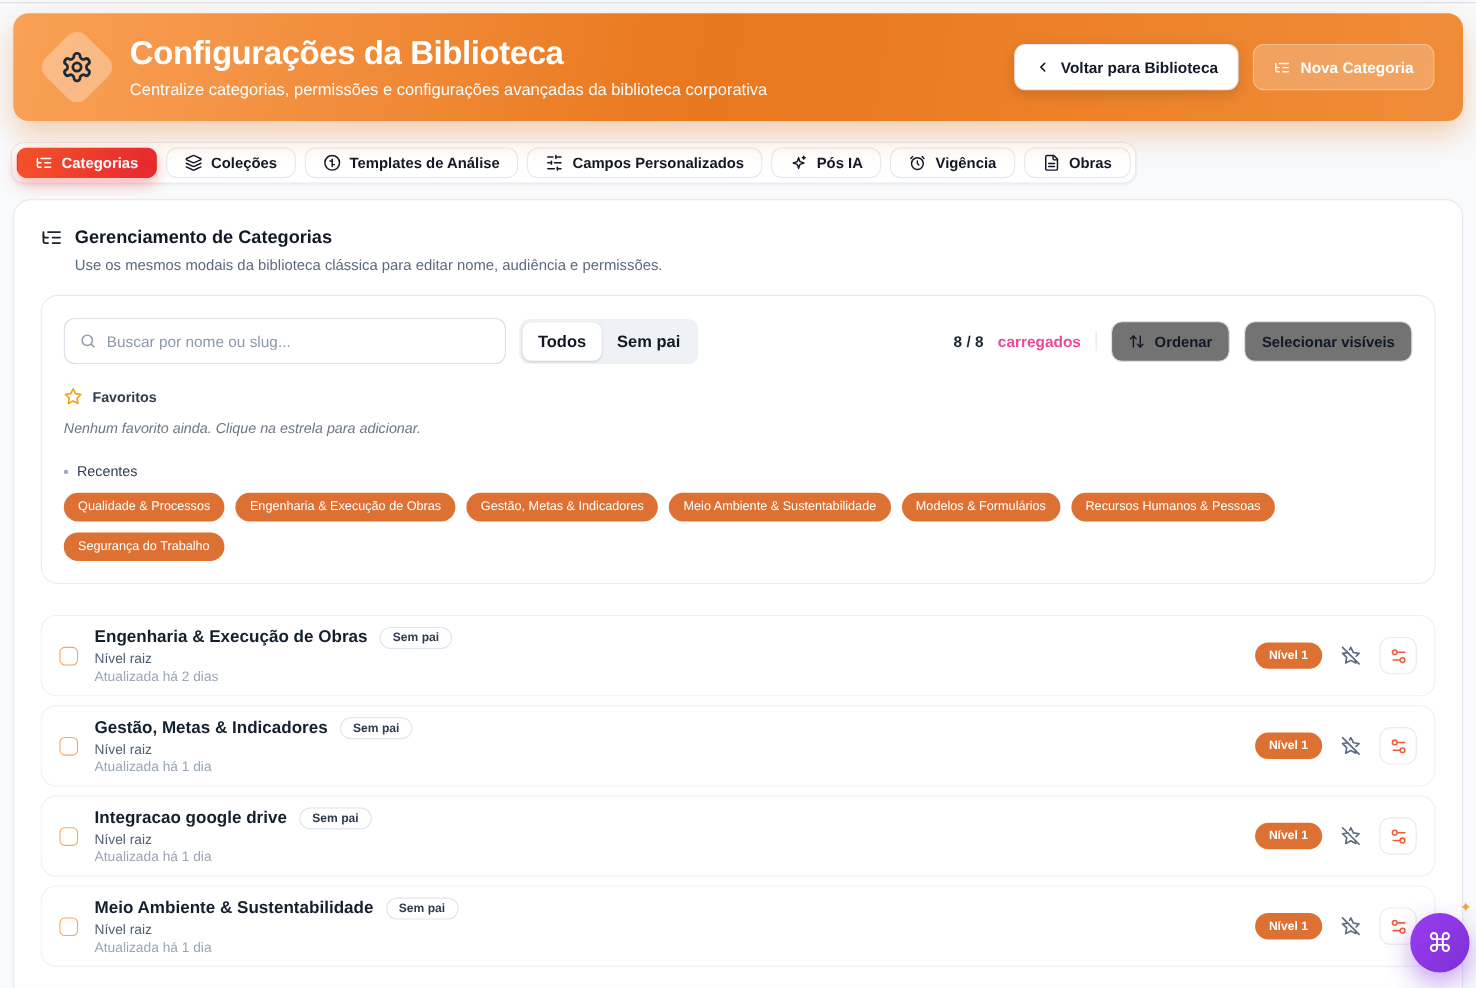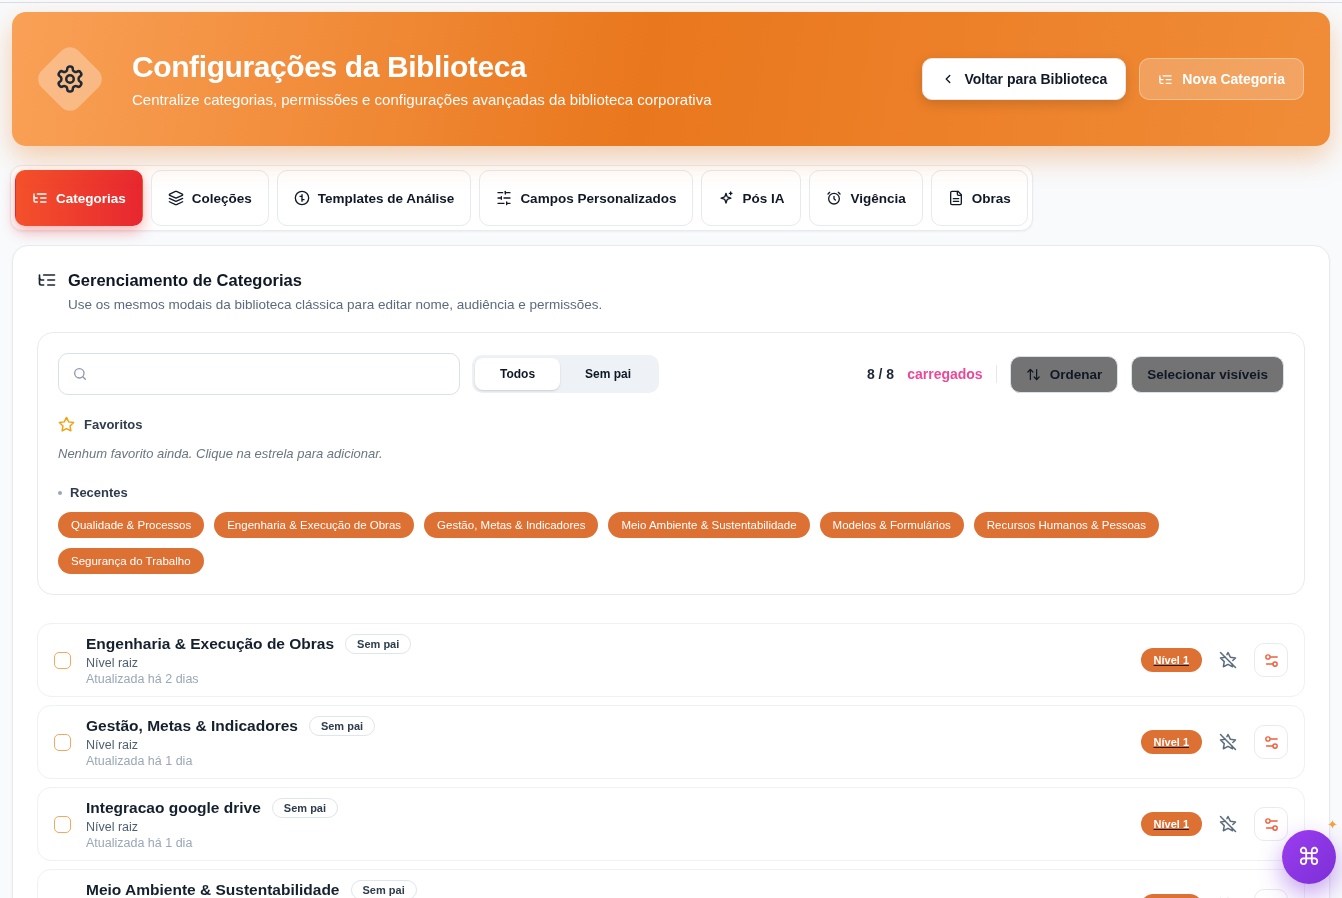--- a/index.html
+++ b/index.html
@@ -1,40 +1,40 @@
 <!DOCTYPE html>
 <html><head>
 <meta charset="utf-8">
 <style>
   * { margin:0; padding:0; box-sizing:border-box; }
   html,body { width:1342px; height:898px; overflow:hidden; background:#f8fafc;
     font-family:"Liberation Sans", sans-serif; color:#15202e; }
   .top-hairline { position:absolute; top:2px; left:0; width:100%; height:1px; background:#d9dee4; }
 
   
-  .header { margin:12px 12px 0; height:134px; border-radius:14px; display:flex; align-items:center;
-    padding:0 26px; gap:30px; background:linear-gradient(100deg,#f9a157 0%,#e9771d 48%,#f08c38 100%);
+  .header { margin:12px 12px 0; height:98px; border-radius:14px; display:flex; align-items:center;
+    padding:0 26px; gap:16px; background:linear-gradient(100deg,#f9a157 0%,#e9771d 48%,#f08c38 100%);
     box-shadow:0 12px 28px rgba(233,119,29,.35); position:relative; }
   .diamond { width:52px; height:52px; transform:rotate(45deg); background:rgba(255,255,255,.3);
     border-radius:12px; display:flex; align-items:center; justify-content:center; margin:0 6px; flex:none; }
   .diamond svg { transform:rotate(-45deg); width:30px; height:30px; color:#1f2937; }
   .header-text { display:flex; flex-direction:column; gap:7px; }
   .header-title { font-size:30px; font-weight:800; color:#fff; letter-spacing:-.4px; }
   .header-sub { font-size:15px; color:rgba(255,255,255,.97); }
   .header-actions { margin-left:auto; display:flex; gap:13px; align-items:center; }
   .btn-back { background:#fff; border:1px solid #e5e7eb; border-radius:10px; padding:12px 18px;
     font-size:14px; font-weight:700; color:#111827; display:flex; align-items:center; gap:9px;
     cursor:pointer; box-shadow:0 4px 12px rgba(0,0,0,.15); }
   .btn-new { background:rgba(255,255,255,.22); border:1px solid rgba(255,255,255,.32); border-radius:10px;
     padding:12px 18px; font-size:14px; font-weight:700; color:#fff; display:flex; align-items:center; gap:9px; cursor:pointer; }
 
   
   .tabbar { margin:19px 12px 0 10px; display:inline-flex; gap:8px; background:#fff;
     border:1px solid #e7ebf0; border-radius:12px; padding:4px; box-shadow:0 1px 2px rgba(16,24,40,.05); }
-  .tab { display:flex; align-items:center; gap:8px; height:56px; padding:0 16px; border-radius:10px;
+  .tab { display:flex; align-items:center; gap:8px; height:28px; padding:0 16px; border-radius:10px;
     font-size:13.5px; font-weight:700; color:#111827; background:#fff; border:1px solid #e5eaf0; cursor:pointer; white-space:nowrap; }
   .tab svg { width:16px; height:16px; }
   .tab.active { background:linear-gradient(90deg,#f4512b,#e72730); color:#fff; border:1px solid transparent;
     box-shadow:0 6px 14px rgba(233,44,44,.35); }
 
   
   .main-card { margin:14px 12px 0; background:#fff; border:1px solid #e7ebf0; border-radius:16px;
     padding:24px; box-shadow:0 1px 3px rgba(16,24,40,.05); height:920px; }
   .section-head { display:flex; align-items:center; gap:11px; }
   .section-head svg { width:20px; height:20px; color:#1b2434; }
@@ -44,55 +44,55 @@
   
   .toolbar-card { margin-top:20px; border:1px solid #e7ebf0; border-radius:16px; padding:20px; }
   .toolbar-row { display:flex; align-items:center; gap:12px; }
   .search-box { width:402px; height:42px; border:1px solid #d9e0e8; border-radius:10px; display:flex;
     align-items:center; gap:9px; padding:0 13px; background:#fff; }
   .search-box svg { width:16px; height:16px; color:#8d99ab; flex:none; }
   .search-box input { border:none; outline:none; flex:1; font-size:14px; color:#15202e;
     font-family:"Liberation Sans", sans-serif; background:transparent; }
   .search-box input::placeholder { color:#8d99ab; }
   .segmented { background:#eef1f5; border-radius:10px; padding:3px; display:flex; }
-  .seg { padding:9px 25px; border-radius:8px; font-size:12px; font-weight:700; color:#101826; cursor:pointer; }
+  .seg { padding:9px 14px; border-radius:8px; font-size:15px; font-weight:700; color:#101826; cursor:pointer; }
   .seg.active { background:#fff; box-shadow:0 1px 2px rgba(16,24,40,.15); }
   .toolbar-right { margin-left:auto; display:flex; align-items:center; gap:13px; }
   .count { font-size:14px; font-weight:700; color:#1c2636; }
   .count-label { font-size:14px; color:#ec4899; font-weight:700; }
   .vdiv { width:1px; height:18px; background:#e2e8f0; }
   .btn-light { display:flex; align-items:center; gap:9px; border:1px solid #d9e0e8; border-radius:10px;
     background:#737373; padding:10px 15px; font-size:13.5px; font-weight:700; color:#101826; cursor:pointer; }
   .btn-light svg { width:15px; height:15px; }
 
   .fav-head { margin-top:21px; display:flex; align-items:center; gap:9px; }
   .fav-head svg { width:17px; height:17px; color:#f59e0b; }
   .fav-title { font-size:13px; font-weight:700; color:#2f3c4e; }
   .fav-empty { margin-top:13px; font-size:13px; font-style:italic; color:#6b7682; }
   .recents-head { margin-top:24px; display:flex; align-items:center; gap:8px; }
   .recents-dot { width:4px; height:4px; border-radius:50%; background:#9aa7b6; }
-  .recents-title { font-size:13px; font-weight:700; color:#2f3c4e;text-align:center; }
+  .recents-title { font-size:13px; font-weight:400; color:#2f3c4e;text-align:center; }
   .chips { margin-top:12px; display:flex; gap:10px; flex-wrap:wrap; }
   .chip { background:#dd7033; color:#fff; font-size:11.5px; font-weight:400; padding:7px 13px;
     border-radius:999px; cursor:pointer; white-space:nowrap; }
 
   
   .rows { margin-top:28px; display:flex; flex-direction:column; gap:8px; }
   .row { display:flex; align-items:center; gap:15px; min-height:62px; padding:10px 16px;
     border:1px solid #eef1f5; border-radius:14px; background:#fff; }
   .checkbox { width:17px; height:17px; border:1.7px solid #f3a85f; border-radius:5px; background:#fff;
     flex:none; cursor:pointer; }
   .row-main { display:flex; flex-direction:column; gap:2px; }
   .row-title-line { display:flex; align-items:center; gap:11px; }
   .row-name { font-size:15.5px; font-weight:700; color:#15202e; }
   .row-badge { border:1px solid #dfe5ec; border-radius:999px; padding:3px 11px; font-size:11px;
     font-weight:700; color:#2f3c4e; background:#fff; }
   .row-level { font-size:12.5px; color:#4f5f72; }
   .row-updated { font-size:12.5px; color:#9aa7b6; }
-  .row-right { margin-left:auto; display:flex; align-items:center; gap:17px;text-decoration:underline; }
+  .row-right { margin-left:auto; display:flex; align-items:center; gap:17px; }
   .level-badge { background:#dd7033; color:#fff; font-size:11px; font-weight:700; padding:6px 13px; border-radius:999px; }
   .star-off-btn { background:none; border:none; color:#5b6b7e; cursor:pointer; display:flex; }
   .star-off-btn svg { width:18px; height:18px; }
   .settings-btn { width:34px; height:34px; border:1px solid #e7ebf0; border-radius:10px; background:#fff;
     display:flex; align-items:center; justify-content:center; color:#ee5f3e; cursor:pointer; }
   .settings-btn svg { width:17px; height:17px; }
 
   
   .fab { position:fixed; right:6px; bottom:14px; width:54px; height:54px; border-radius:50%;
     background:linear-gradient(135deg,#9b3df0,#7c2fd6); color:#fff; border:none; display:flex;
@@ -244,20 +244,21 @@
   </div>
   <div class="section-sub">Use os mesmos modais da biblioteca clássica para editar nome, audiência e permissões.</div>
 
   <div class="toolbar-card">
     <div class="toolbar-row">
       <div class="search-box">
         <svg viewBox="0 0 24 24" fill="none" stroke="currentColor" stroke-width="2" stroke-linecap="round" stroke-linejoin="round">
             <circle cx="11" cy="11" r="7"></circle>
             <path d="m20 20-3.5-3.5"></path>
           </svg>
+        <input type="text" placeholder="Buscar por nome ou slug..." style="">
       </div>
       <div class="segmented">
         <div class="seg active">Todos</div>
         <div class="seg">Sem pai</div>
       </div>
       <div class="toolbar-right">
         <span class="count">8 / 8</span>
         <span class="count-label">carregados</span>
         <span class="vdiv"></span>
         <button class="btn-light">

